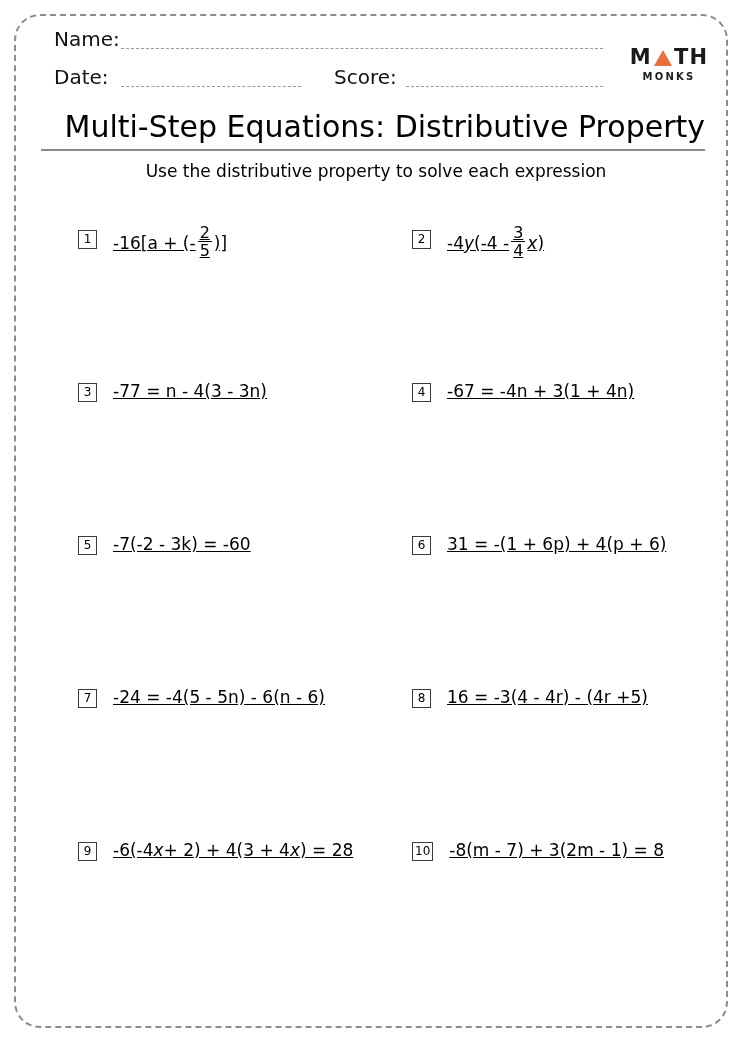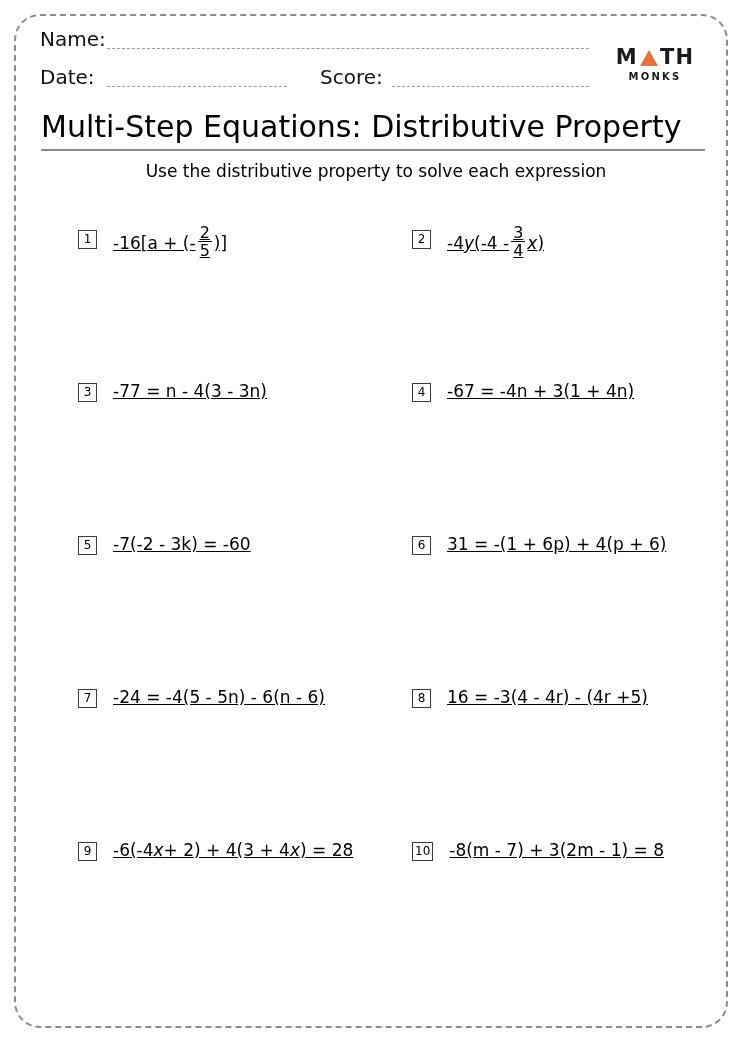--- a/index.html
+++ b/index.html
@@ -29,21 +29,21 @@
     height: 1014px;
     box-sizing: border-box;
     border: 2px dashed #8c8c8c;
     border-radius: 26px;
     pointer-events: none;
   }
 
   
   .header {
     position: absolute;
-    left: 40px;
+    left: 54px;
     top: 26px;
     width: 662px;
     height: 72px;
   }
 
   .field-row {
     position: absolute;
     left: 0;
     width: 100%;
     height: 30px;
@@ -121,21 +121,21 @@
     position: absolute;
     left: 41px;
     top: 108px;
     width: 664px;
   }
   .title {
     font-size: 30px;
     line-height: 38px;
     font-family: "DejaVu Sans", sans-serif;
     color: #000;
-    text-align: left;
+    text-align: right;
     white-space: nowrap;
   }
   .title-rule {
     margin-top: 3px;
     border-bottom: 2px solid #8a8a8a;
     width: 100%;
     height: 0;
   }
   .subtitle {
     position: absolute;

